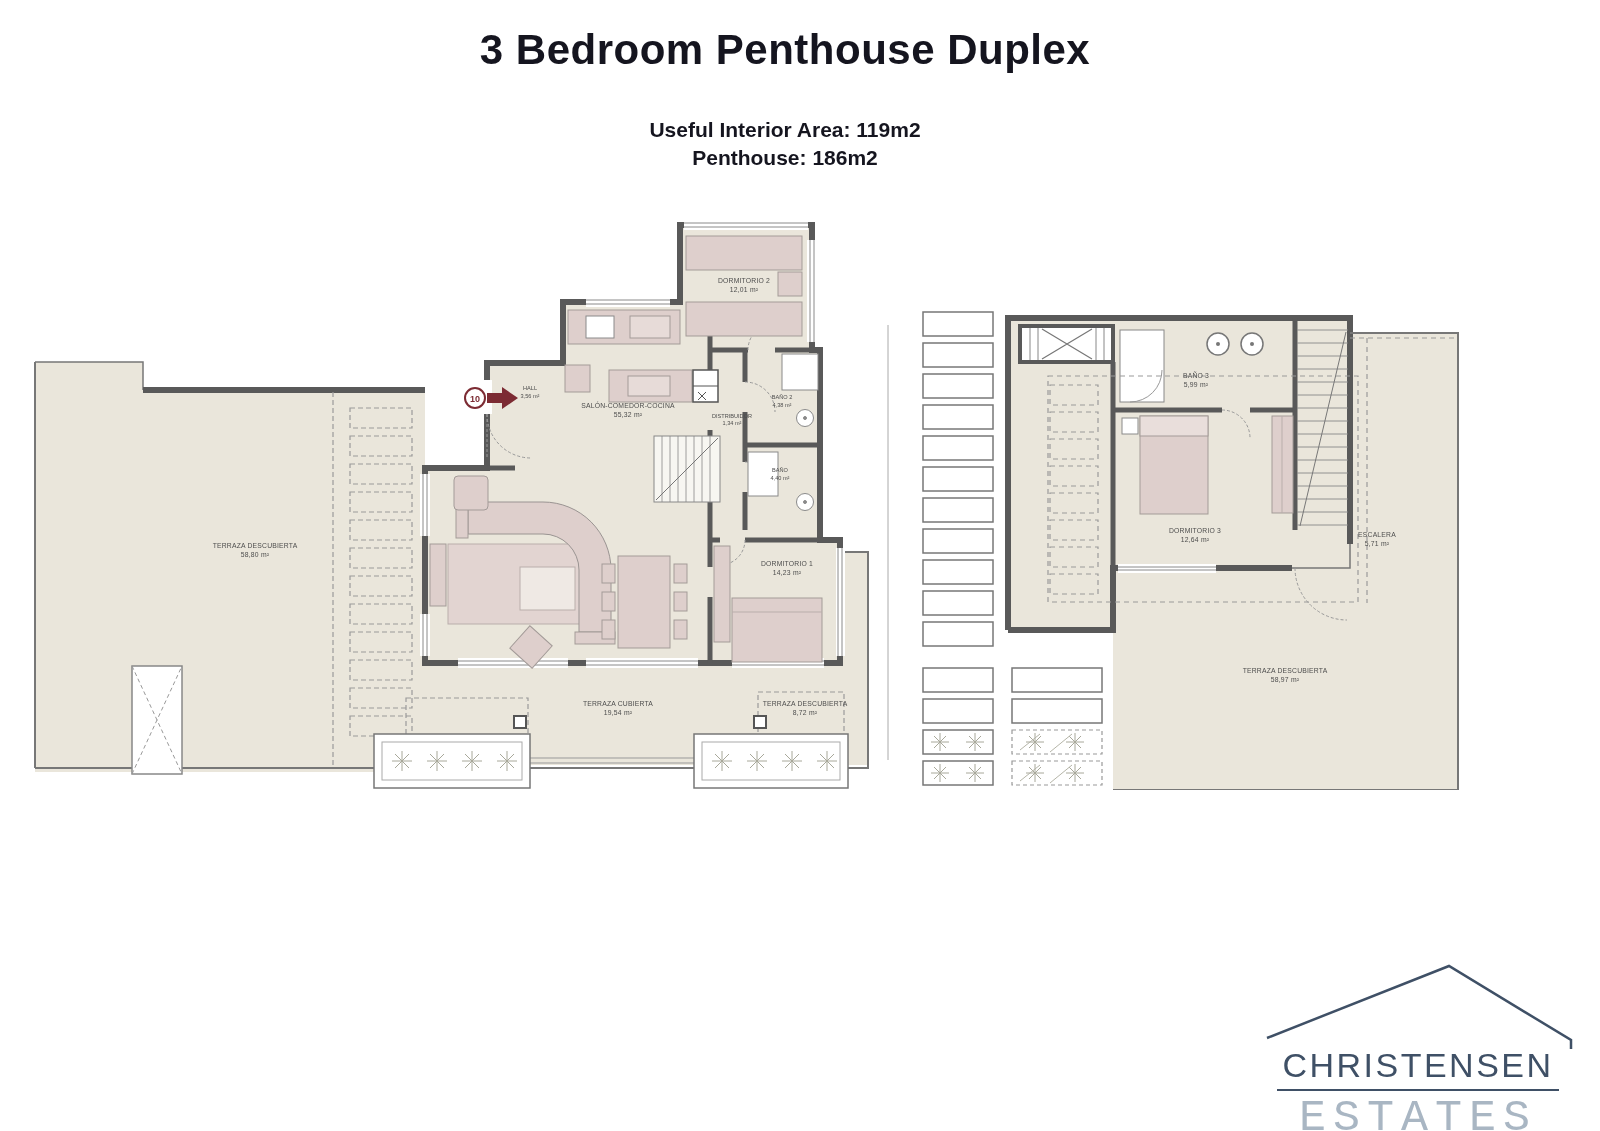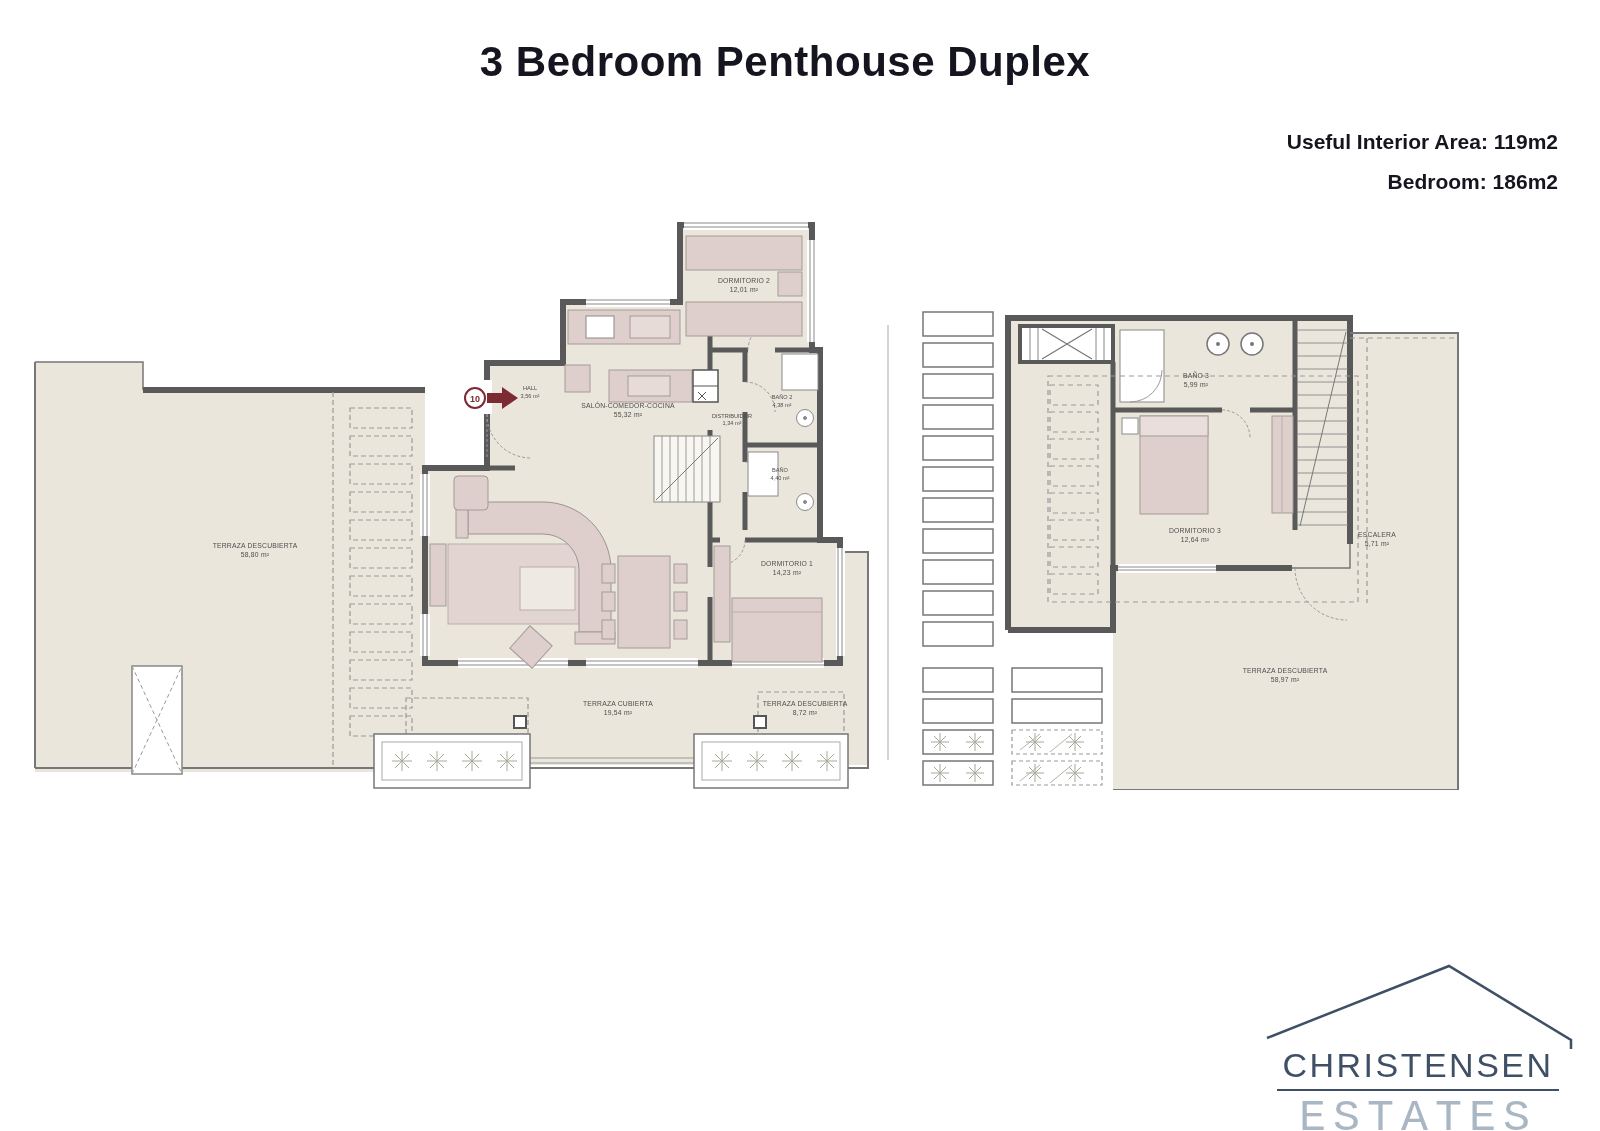--- a/index.html
+++ b/index.html
@@ -1,38 +1,38 @@
 <!DOCTYPE html>
 <html><head>
 <meta charset="utf-8">
 <style>
   html,body{margin:0;padding:0;background:#ffffff;}
   body{width:1600px;height:1131px;position:relative;font-family:"Liberation Sans",sans-serif;overflow:hidden;}
-  .header{position:absolute;left:0;top:12px;width:1570px;text-align:center;}
+  .header{position:absolute;left:0;top:0;width:1570px;text-align:center;}
   .title{font-size:42px;font-weight:700;color:#15151f;letter-spacing:.5px;margin-top:26px;}
   .subtitle{font-size:21px;font-weight:700;color:#15151f;margin-top:4px;line-height:28px;}
-  .subtitle div{margin:12px;text-align:right;}
+  .subtitle div{margin:0;}
   .sub-block{margin-top:42px;}
   svg text{font-family:"Liberation Sans",sans-serif;fill:#4d4d4d;text-anchor:middle;}
   .room-lbl{font-size:6.8px;letter-spacing:.2px;}
   .room-lbl-sm{font-size:5.6px;}
   .badge-txt{font-size:9px;font-weight:700;fill:#7c2b33;}
   .logo{position:absolute;left:1253px;top:954px;width:330px;text-align:center;}
   .logo-name{font-size:34px;font-weight:400;color:#3f5066;letter-spacing:2.5px;margin-top:-8px;}
   .logo-rule{width:282px;border-top:2px solid #3f5066;margin:4px auto 0 auto;}
   .logo-type{font-family:Liberation Mono, monospace;font-size:45px;color:#a9b6c3;letter-spacing:7px;margin-top:2px;}
 </style>
 </head>
 <body>
 
 <div class="header">
   <div class="title">3 Bedroom Penthouse Duplex</div>
   <div class="subtitle sub-block">
     <div>Useful Interior Area: 119m2</div>
-    <div>Bedroom: 186m2</div>
+    <div>Penthouse: 186m2</div>
   </div>
 </div>
 
 <svg style="position:absolute;left:30px;top:212px" width="845" height="585" viewBox="0 0 845 585">
   <defs>
     <g id="plant">
       <path d="M-10,0 H10 M0,-10 V10 M-7,-7 L7,7 M-7,7 L7,-7" stroke="#a8a89a" stroke-width="1" fill="none"></path>
     </g>
   </defs>
 

